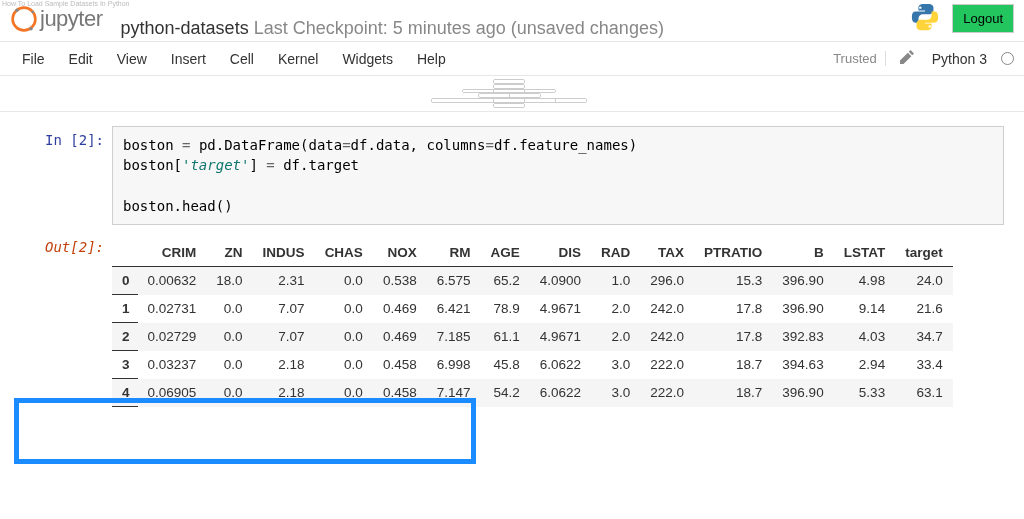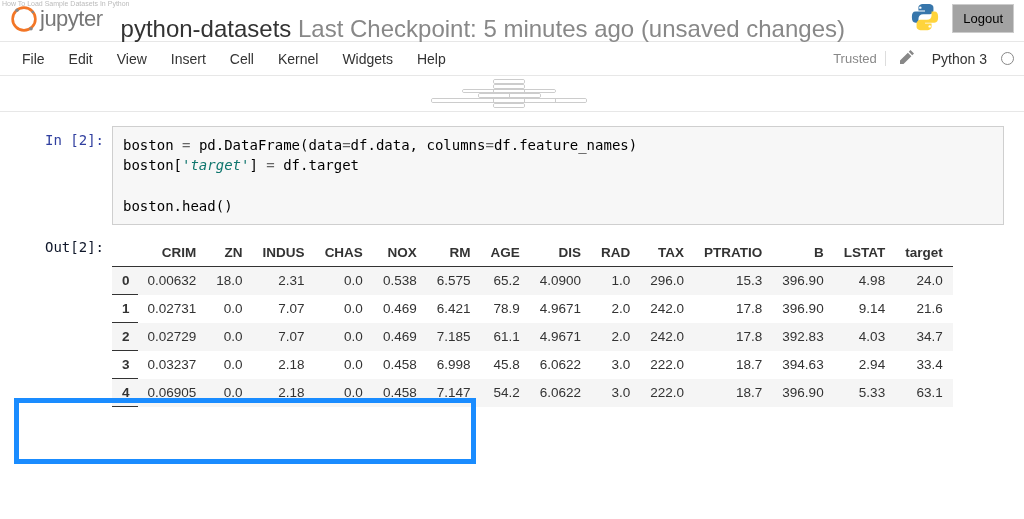--- a/index.html
+++ b/index.html
@@ -1,43 +1,43 @@
 <!DOCTYPE html>
 <html><head>
 <meta charset="utf-8">
 <style>
 * { box-sizing: border-box; margin: 0; padding: 0; }
 body { font-family: "Helvetica Neue", Helvetica, Arial, sans-serif; font-size: 14px; color: #333; background: #fff; width: 1024px; height: 519px; overflow: hidden; }
 .header { display: flex; align-items: center; padding: 4px 10px 8px 10px; border-bottom: 1px solid #e7e7e7; height: 42px; }
 .logo { display: flex; align-items: center; margin-right: 18px; }
 .logo-icon { width: 28px; height: 28px; margin-right: 2px; }
 .logo-text { font-size: 22px; color:#777; letter-spacing:-0.5px;}
-.title { font-size: 24px; color: #333; flex: 1; margin-top: 20px; }
+.title { font-size: 18px; color: #333; flex: 1; margin-top: 20px; }
 .title .checkpoint { color:#888; }
 .python-logo { margin: 0 12px; }
-.logout-btn { border: 1px solid #ccc; padding: 6px 10px; font-size: 13px; background:#a3a3a3; cursor:pointer; }
+.logout-btn { border: 1px solid #ccc; padding: 6px 10px; font-size: 13px; background:#22c55e; cursor:pointer; }
 .menubar { display: flex; align-items: center; border-bottom: 1px solid #e7e7e7; height: 34px; padding: 0 10px; }
 .menu-item { padding: 6px 12px; font-size: 14px; color:#333; cursor:pointer; }
 .menubar-right { margin-left:auto; display:flex; align-items:center; gap:8px;}
 .trusted { color:#888; font-size:13px; padding-right:8px; border-right:1px solid #ddd;}
 .pencil { color:#888; padding:0 6px;}
 .kernel-name { font-size:14px; padding-left:4px;}
 .kernel-circle { width:13px; height:13px; border:1px solid #888; border-radius:50%; margin-left:6px;}
 .toolbar { display:flex; align-items:center; height:36px; padding:3px 10px; border-bottom:1px solid #e7e7e7; gap:0;flex-direction:column; }
 .tb-group { display:flex; border:1px solid #ccc; border-radius:2px; margin-right:6px; overflow:hidden;}
 .tb-btn { background:#fff; border:none; border-right:1px solid #ccc; padding:4px 8px; min-width:28px; height:26px; cursor:pointer; display:flex; align-items:center; justify-content:center; font-size:13px;}
 .tb-btn:last-child { border-right:none; }
 .tb-btn svg { width:14px; height:14px; }
 .run-btn { gap:4px; padding:4px 10px;}
 .celltype-select { border:1px solid #ccc; height:26px; padding:2px 6px; font-size:13px; background:#fff; min-width:110px; margin-right:6px;}
 .notebook-area { padding: 10px 0 0 0; position:relative; }
 .cell { display:flex; padding: 4px 20px 4px 20px; }
 .prompt { width: 92px; text-align:right; font-family:"Menlo",monospace; font-size:14px; padding:6px 8px 0 0; flex-shrink:0; white-space:nowrap;}
 .in-prompt { color:#303F9F; }
-.out-prompt { color:#0f172a; }
+.out-prompt { color:#c2410c;font-style:italic; }
 .input-area { flex:1; border:1px solid #cfcfcf; background:#f7f7f7; padding:8px 10px; font-family:"Menlo","DejaVu Sans Mono",monospace; font-size:14px; line-height:1.45; white-space:pre; }
 .input-area.sel { border:1px solid #4CAF50; background:#f7f7f7; }
 .code-comment{color:#408080; font-style:italic;}
 .code-keyword{color:#008000; font-weight:bold;}
 .code-op{color:#666;}
 .code-string{color:#0f766e;font-style:italic;}
 .code-id{color:#000;}
 .output-area { flex:1; padding: 6px 0 6px 0; }
 .df-table { border-collapse:collapse; font-size:13.5px; }
 .df-table th, .df-table td { padding:6px 10px; text-align:right; }

